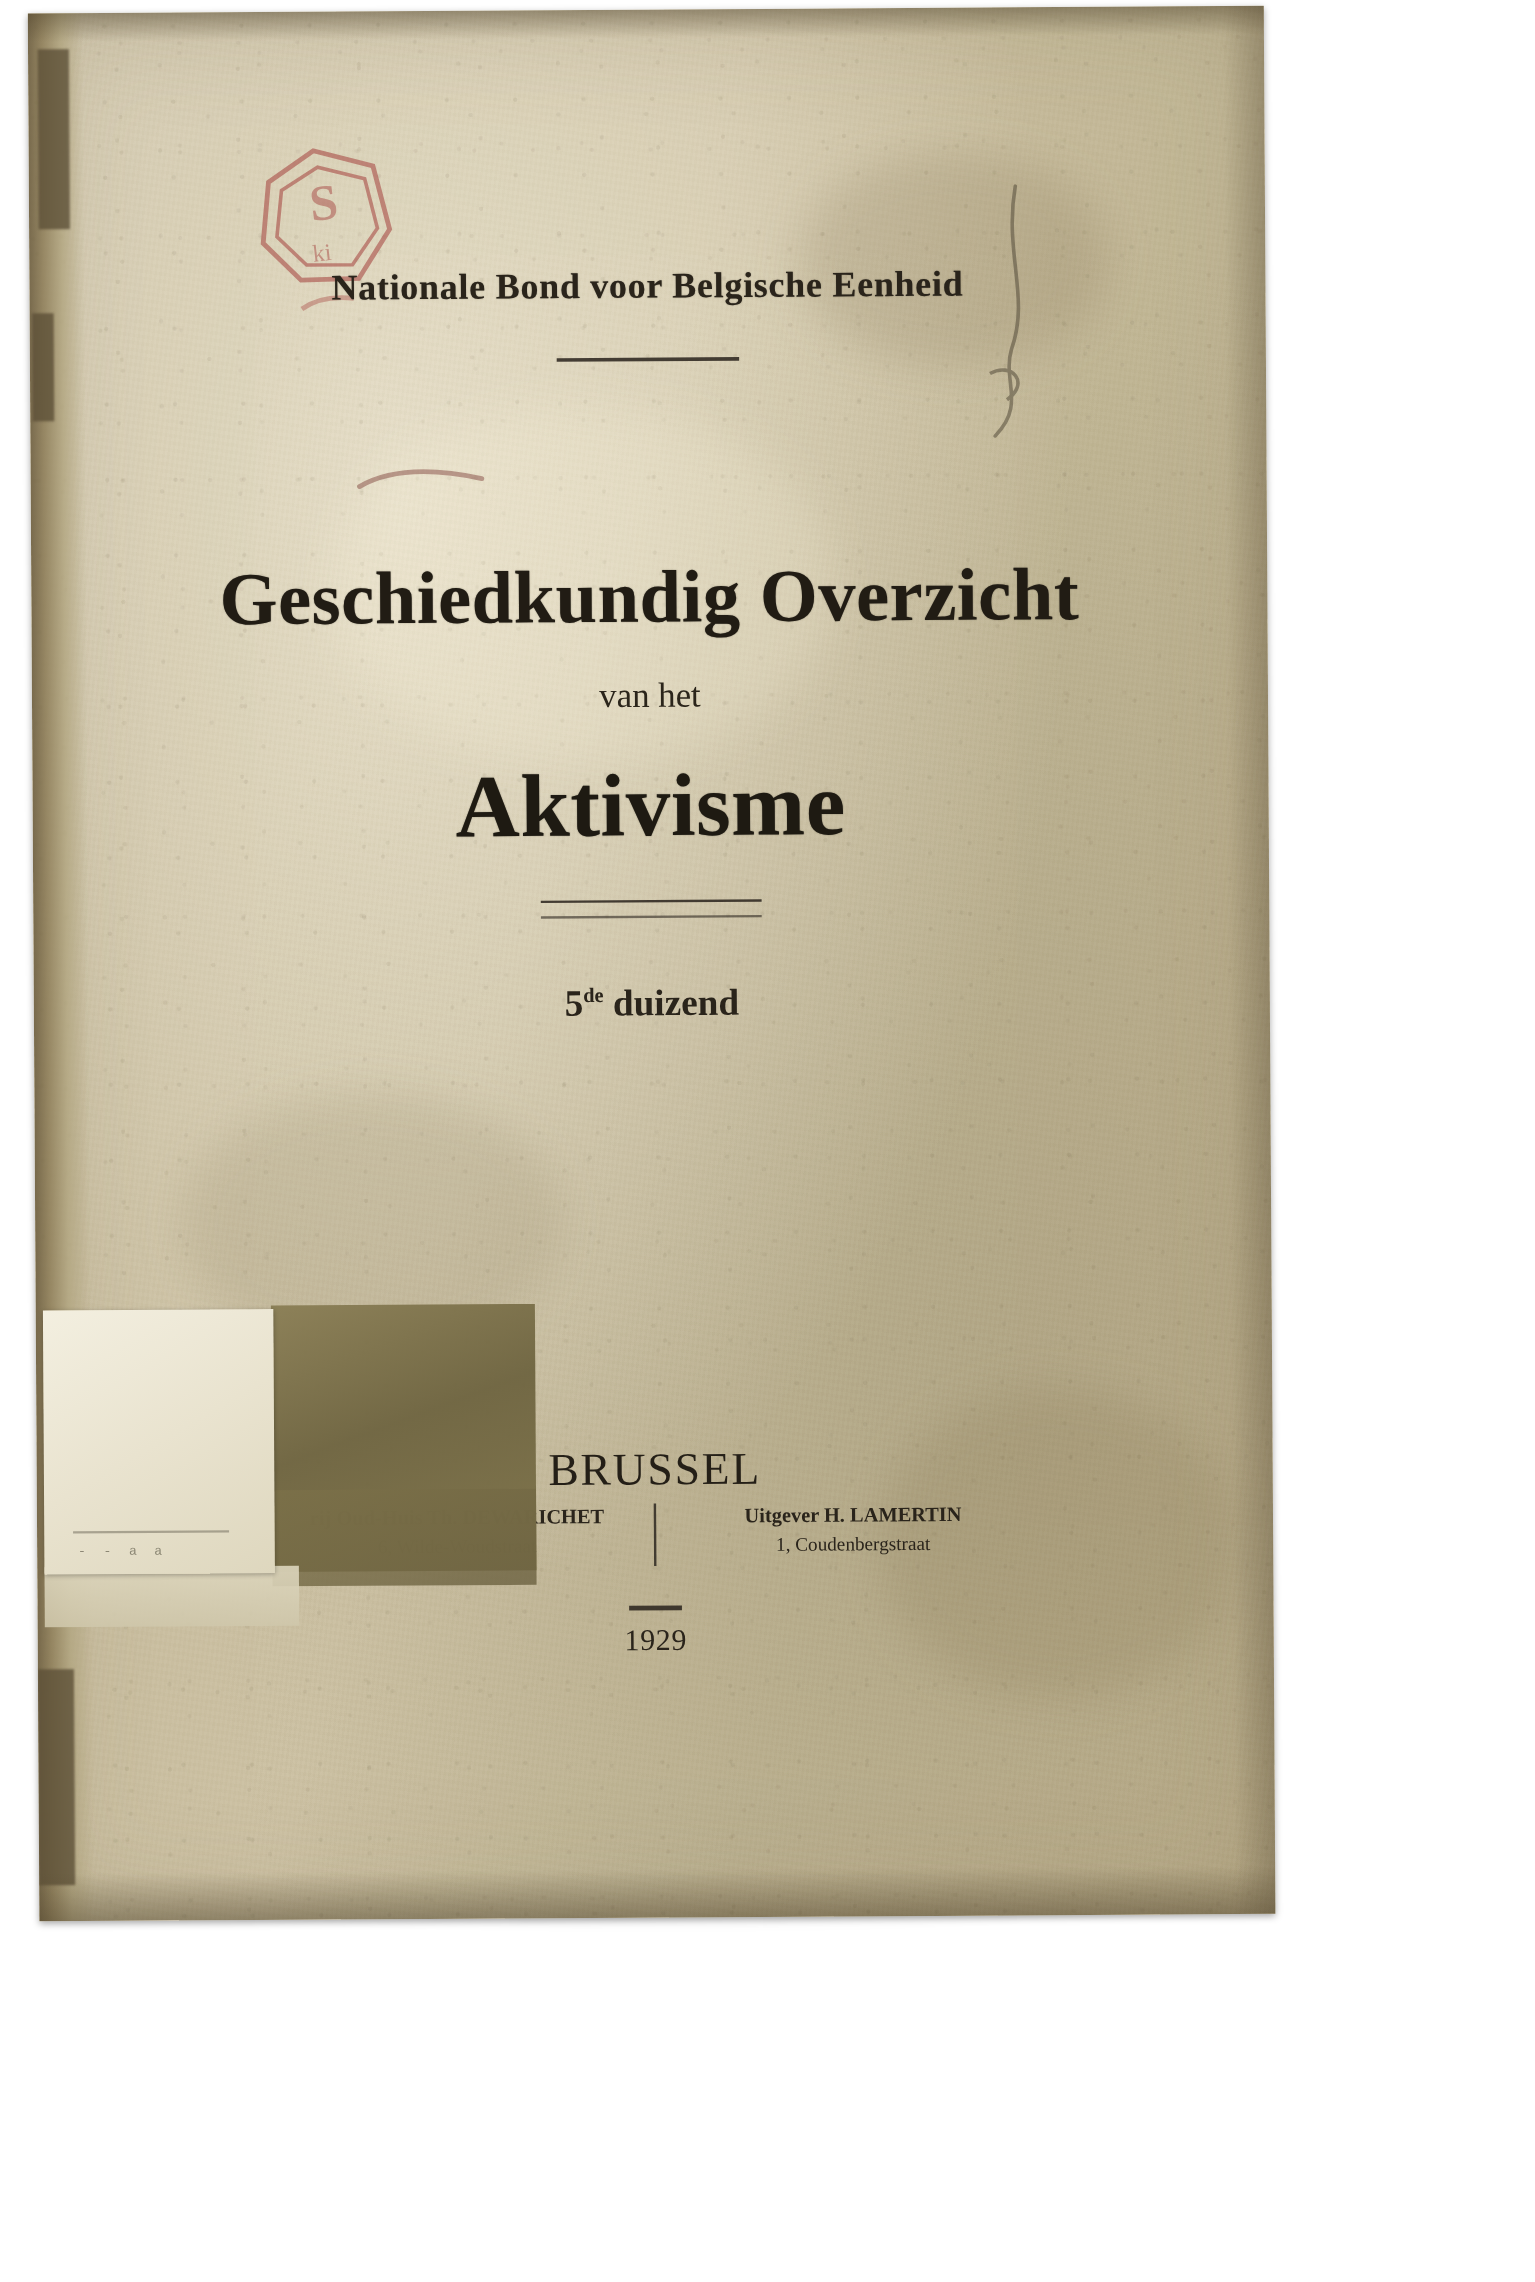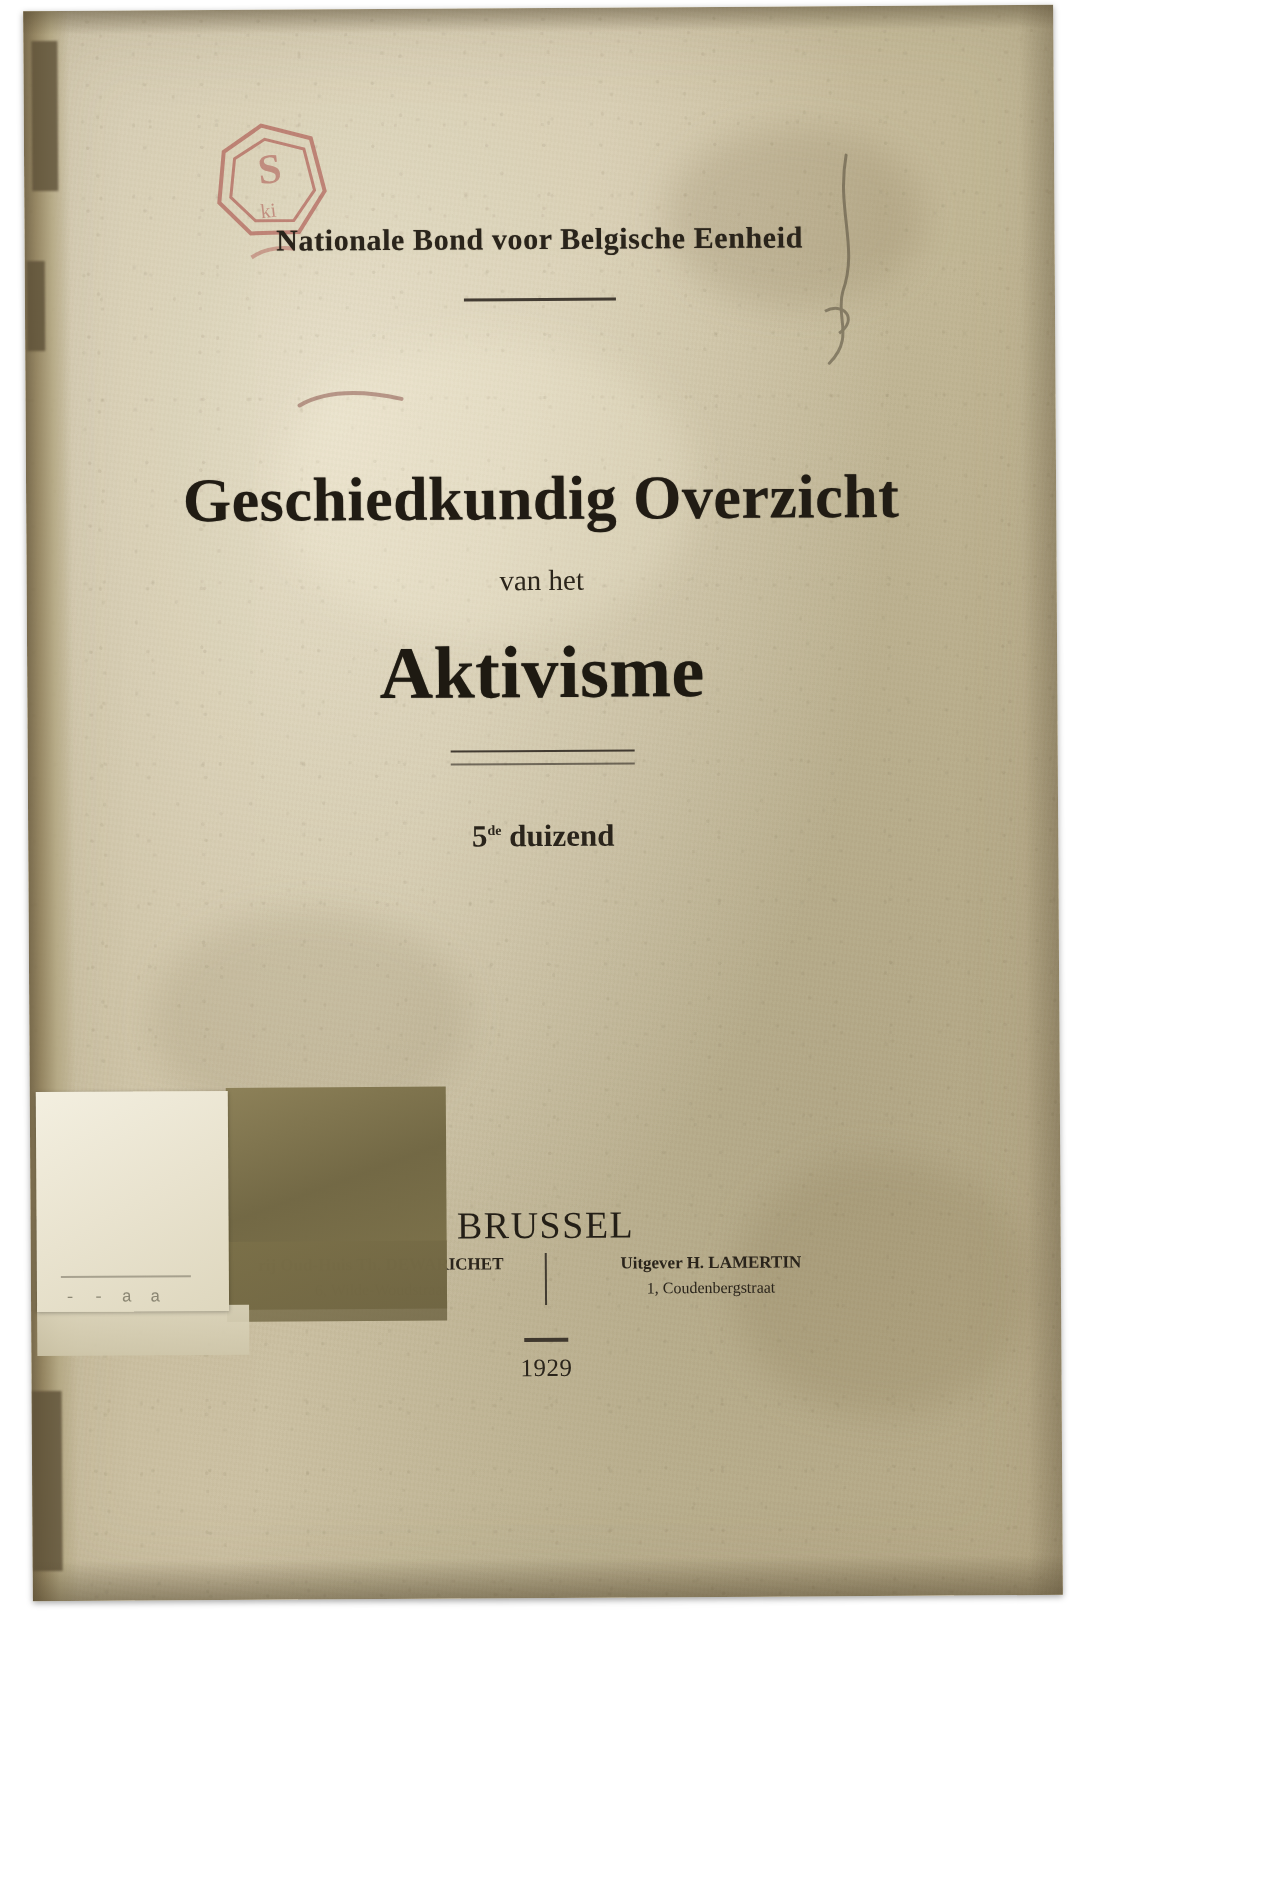--- a/index.html
+++ b/index.html
@@ -143,21 +143,21 @@
     letter-spacing: 0.5px;
     color: #1e1a12;
     text-shadow: 0 0 1px rgba(30,26,18,0.6);
   }
   .edition {
     top: 810px;
     font-weight: 700;
     font-size: 31px;
     color: #2a241b;
   }
-  .edition sup { font-size: 14px; vertical-align: super; font-weight: 700; }
+  .edition sup { font-size: 17px; vertical-align: super; font-weight: 700; }
 
   .city {
     top: 1195px;
     font-size: 38px;
     letter-spacing: 1.5px;
     color: #241f17;
   }
   .imprint {
     position: absolute;
     top: 1243px;
@@ -254,21 +254,21 @@
     width: 130px;
     height: 2px;
     background: #8d8876;
     opacity: 0.7;
   }
   .label-marks {
     position: absolute;
     left: 28px;
     top: 196px;
     font-family: "Liberation Mono", monospace;
-    font-size: 17px;
+    font-size: 11px;
     color: #6e6a58;
     letter-spacing: 4px;
     opacity: 0.75;
   }
   .label-tape {
     position: absolute;
     left: 6px;
     top: 1295px;
     width: 212px;
     height: 50px;

